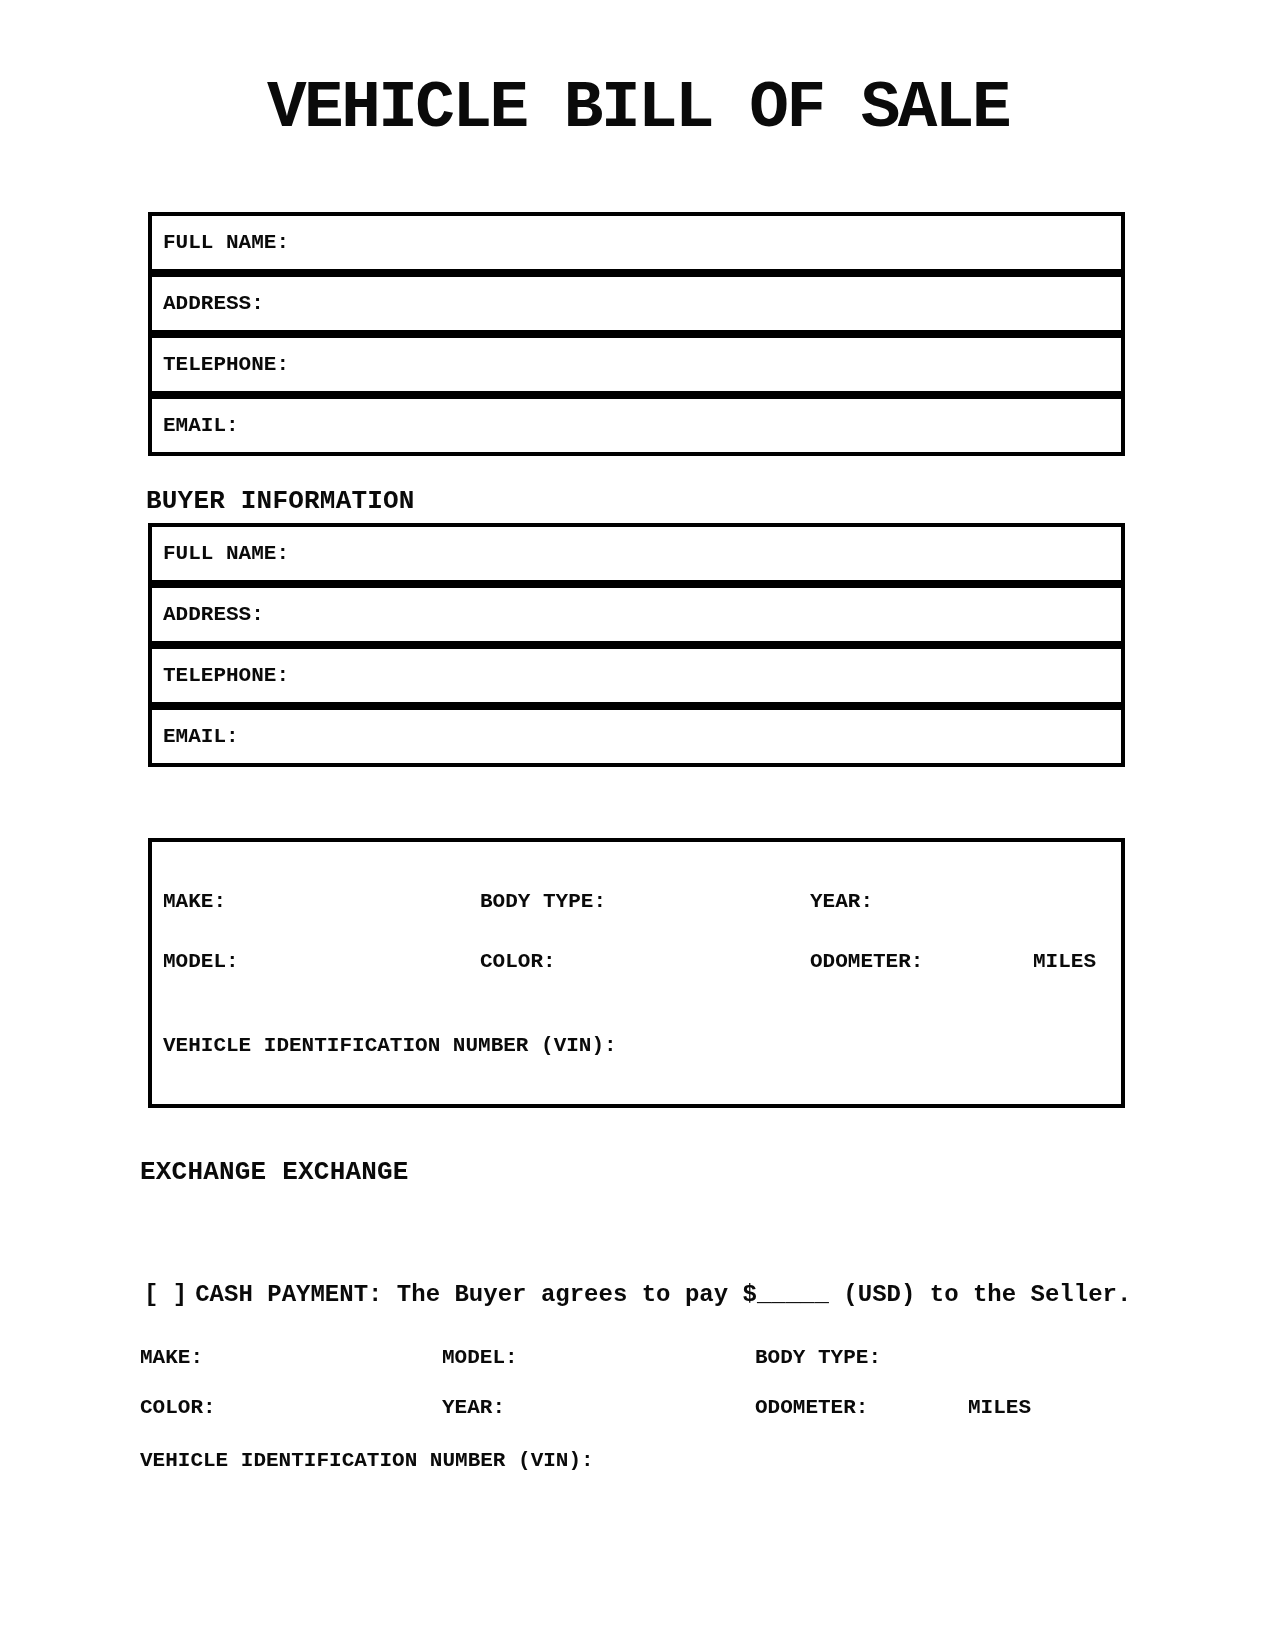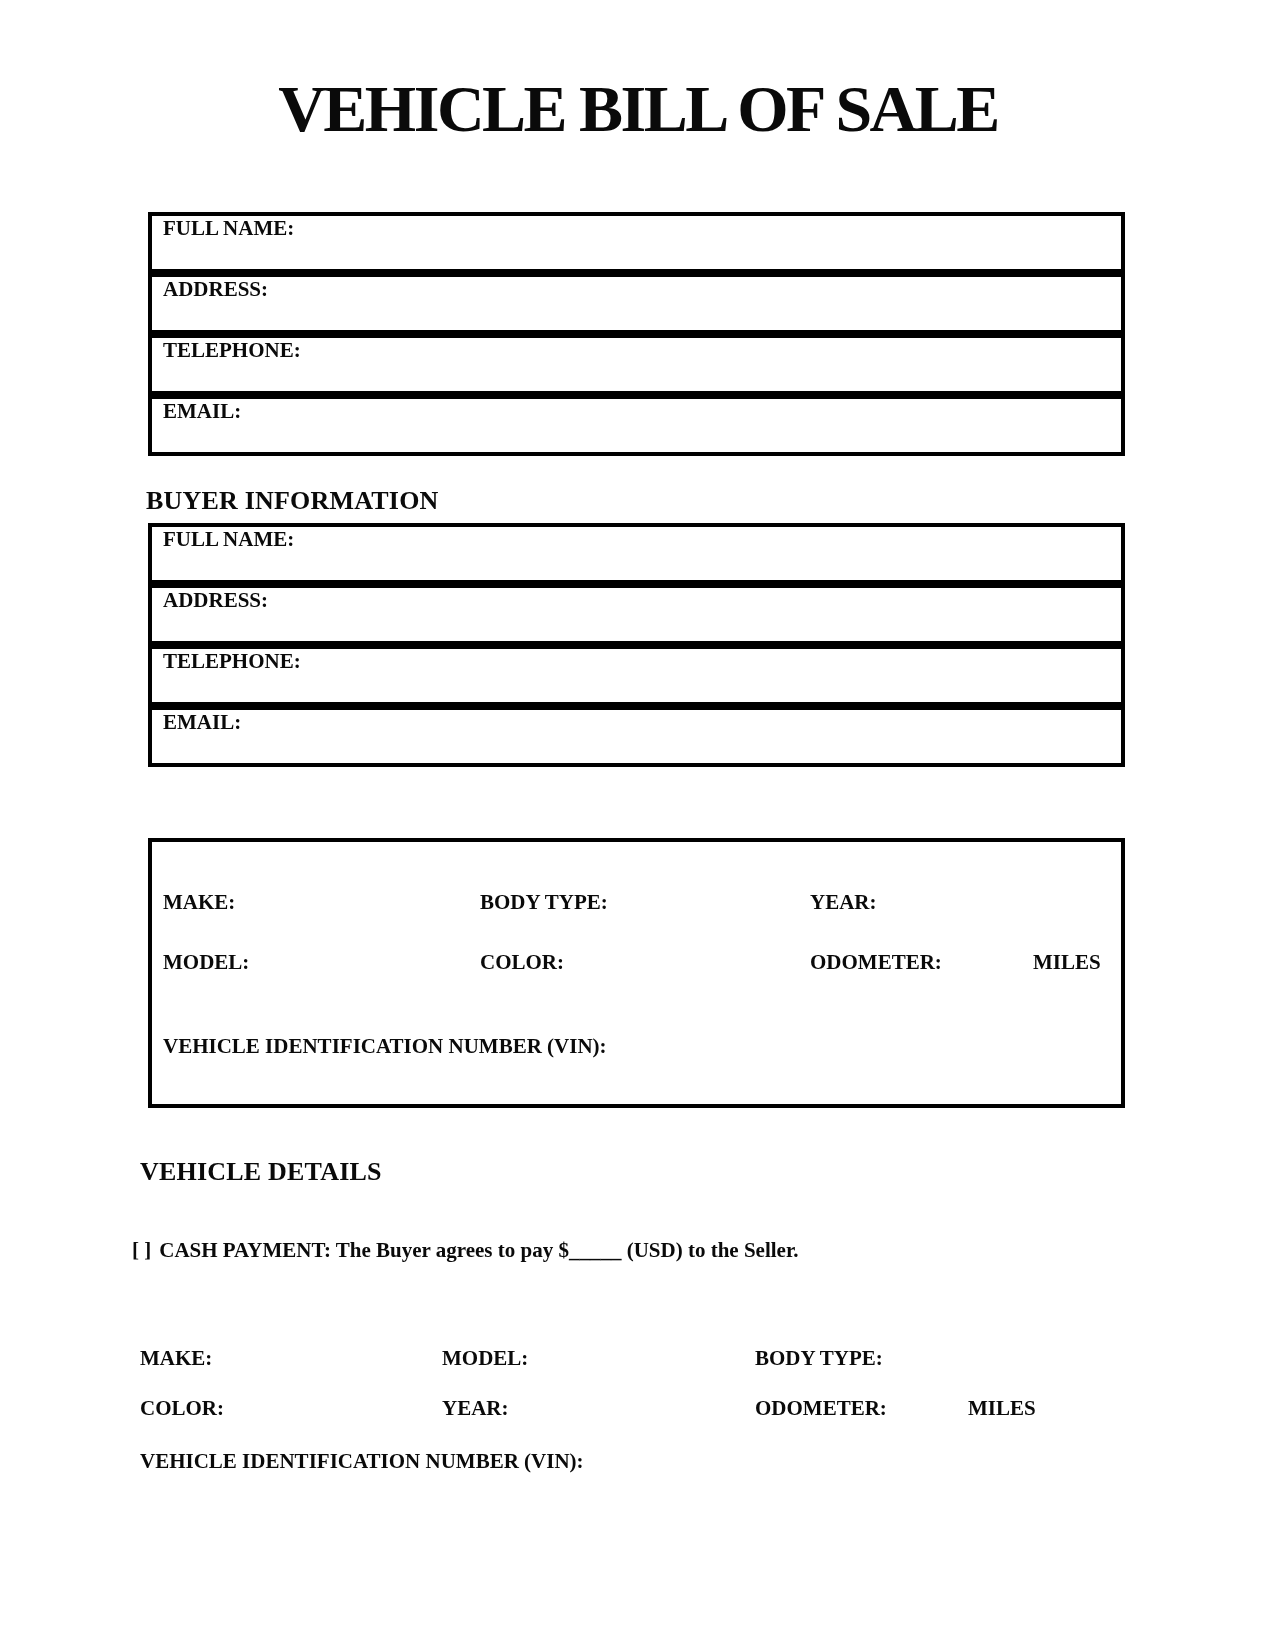--- a/index.html
+++ b/index.html
@@ -1,44 +1,44 @@
 <!DOCTYPE html>
 <html><head>
 <meta charset="utf-8">
 <style>
   html,body { margin:0; padding:0; background:#fff; }
   .page {
     position:relative; width:1276px; height:1651px; background:#ffffff;
-    font-family:Liberation Serif, serif; color:#0a0a0a; overflow:hidden;
+    font-family:Liberation Mono, monospace; color:#0a0a0a; overflow:hidden;
   }
   .title {
     position:absolute; top:76px; left:0; width:100%; margin:0;
     text-align:center; font-size:66px; font-weight:700;
     letter-spacing:-2.5px; line-height:1; color:#0a0a0a;
   }
   .sec-head {
     position:absolute; left:146px; font-size:26px; font-weight:700;
     letter-spacing:0.2px; line-height:1.1; white-space:nowrap;
   }
   .rows { position:absolute; left:148px; width:977px; }
   .row {
-    display:flex; height:61px;
+    display:flex; align-items:center; height:61px;
     border:4px solid #000; box-sizing:border-box;
     padding-left:11px; background:#fff;
   }
   .lbl { font-size:21px; font-weight:700; white-space:nowrap; }
   .fill { flex:1; align-self:stretch; }
   .vbox {
     position:absolute; left:148px; top:838px; width:977px; height:270px;
     border:4px solid #000; box-sizing:border-box; background:#fff;
   }
   .vcell { position:absolute; font-size:21px; font-weight:700; white-space:nowrap; }
   .xline {
-    position:absolute; left:132px; font-size:21px; font-weight:700;
-    line-height:1.2; white-space:nowrap;
+    position:absolute; left:144px; font-size:24px; font-weight:700;
+    line-height:1.2; white-space:nowrap;margin-top:43px;
   }
   .xcell { position:absolute; font-size:21px; font-weight:700; white-space:nowrap; }
   .chk { display:inline-block; margin-right:8px; }
 </style>
 </head>
 <body>
 
 <div class="page">
 
   <h1 class="title">VEHICLE BILL OF SALE</h1>
@@ -86,21 +86,21 @@
     <div class="vcell" style="left:11px;  top:48px"><span>MAKE:</span></div>
     <div class="vcell" style="left:328px; top:48px"><span>BODY TYPE:</span></div>
     <div class="vcell" style="left:658px; top:48px"><span>YEAR:</span></div>
     <div class="vcell" style="left:11px;  top:108px"><span>MODEL:</span></div>
     <div class="vcell" style="left:328px; top:108px"><span>COLOR:</span></div>
     <div class="vcell" style="left:658px; top:108px"><span>ODOMETER:</span></div>
     <div class="vcell" style="left:881px; top:108px"><span>MILES</span></div>
     <div class="vcell" style="left:11px;  top:192px"><span>VEHICLE IDENTIFICATION NUMBER (VIN):</span></div>
   </div>
 
-  <div class="sec-head" style="top:1158px; left:140px">VEHICLE DETAILS</div>
+  <div class="sec-head" style="top:1158px; left:140px">EXCHANGE EXCHANGE</div>
 
   <div class="xline" style="top:1238px">
     <span class="chk">[ ]</span><span>CASH PAYMENT: The Buyer agrees to pay $_____  (USD) to the Seller.</span>
   </div>
 
 
   <div class="xcell" style="left:140px; top:1346px"><span>MAKE:</span></div>
   <div class="xcell" style="left:442px; top:1346px"><span>MODEL:</span></div>
   <div class="xcell" style="left:755px; top:1346px"><span>BODY TYPE:</span></div>
 

